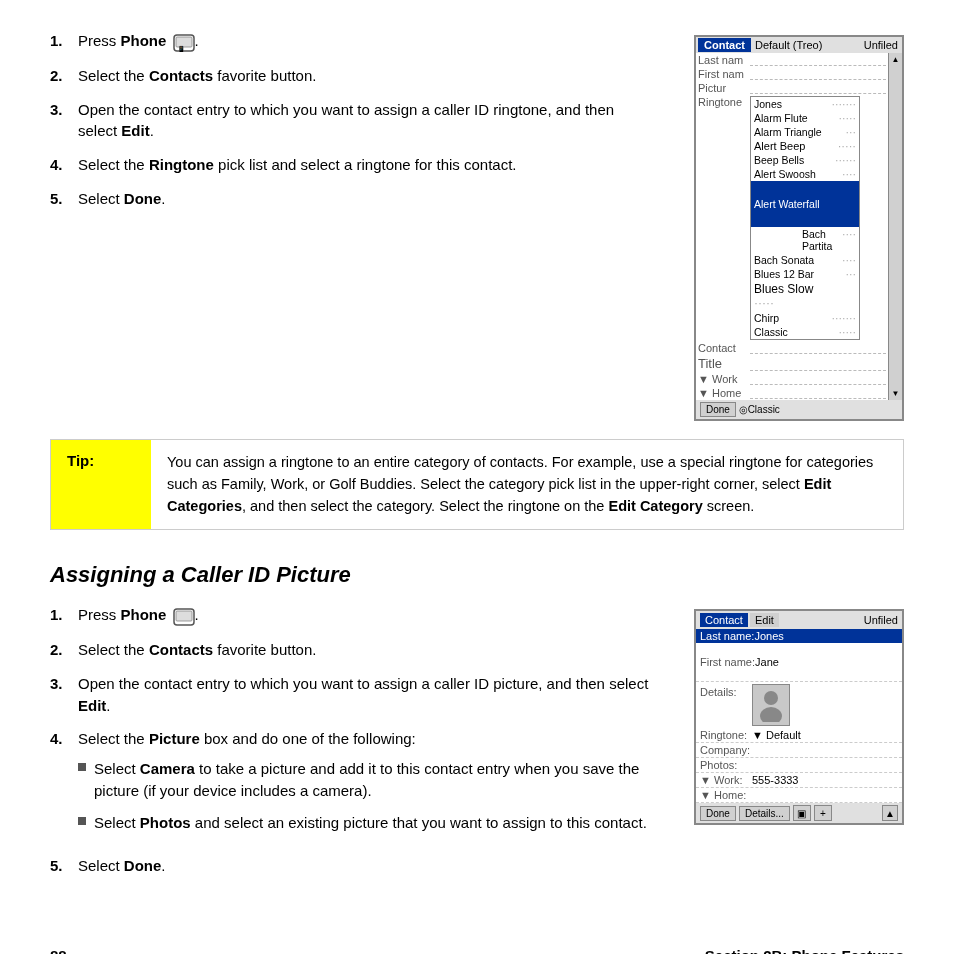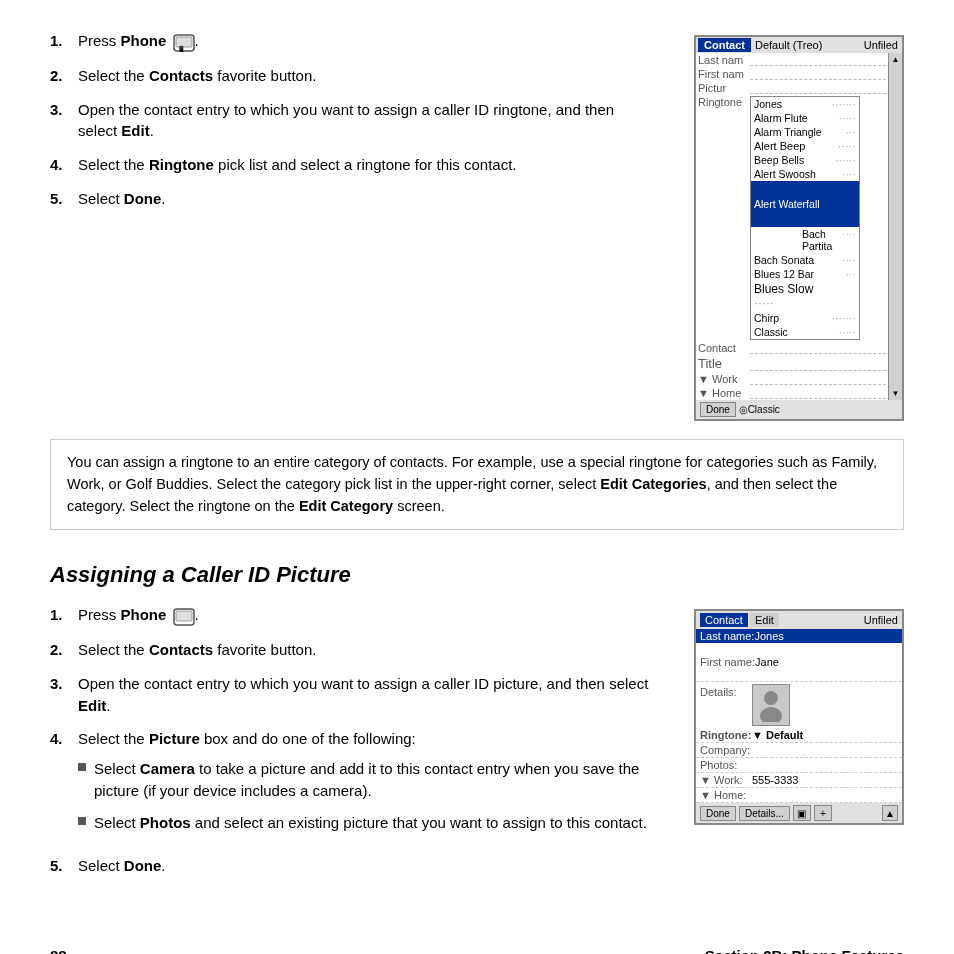--- a/index.html
+++ b/index.html
@@ -396,20 +396,21 @@
 
         <div style="display:flex; align-items:center; background:#e0e0e0; padding:2px 4px; gap:3px;">
           <button class="device-btn">Done</button>
           <span style="font-size:10px;">◎Classic</span>
         </div>
       </div>
     </div>
   </div>
 
   <div class="tip-box">
+    <div class="tip-label">Tip:</div>
     <div class="tip-content">
       You can assign a ringtone to an entire category of contacts. For example, use a special ringtone for categories such as Family, Work, or Golf Buddies. Select the category pick list in the upper-right corner, select <strong>Edit Categories</strong>, and then select the category. Select the ringtone on the <strong>Edit Category</strong> screen.
     </div>
   </div>
 
   <h2 class="section-heading">Assigning a Caller ID Picture</h2>
 
   <div class="section-bottom">
     <div class="steps-col">
       <ol class="step-list">
@@ -480,21 +481,21 @@
           <span style="min-width:52px; color:#555; padding-top:2px;">Details:</span>
           <div style="width:38px; height:42px; border:1px solid #888; background:#c8c8c8; display:flex; align-items:center; justify-content:center;">
 
             <svg width="28" height="34" viewBox="0 0 28 34">
               <circle cx="14" cy="10" r="7" fill="#888"></circle>
               <ellipse cx="14" cy="28" rx="11" ry="9" fill="#888"></ellipse>
             </svg>
           </div>
         </div>
 
-        <div style="display:flex; align-items:center; padding:1px 4px; font-size:11px; border-bottom:1px dashed #ccc;font-weight:bold;">
+        <div style="display:flex; align-items:center; padding:1px 4px; font-size:11px; border-bottom:1px dashed #ccc;">
           <span style="min-width:52px; color:#555;">Ringtone:</span>
           <span>▼ Default</span>
         </div>
 
         <div style="display:flex; align-items:center; padding:1px 4px; font-size:11px; border-bottom:1px dashed #ccc;">
           <span style="min-width:52px; color:#555;">Company:</span>
           <span></span>
         </div>
 
         <div style="display:flex; align-items:center; padding:1px 4px; font-size:11px; border-bottom:1px dashed #ccc;">

